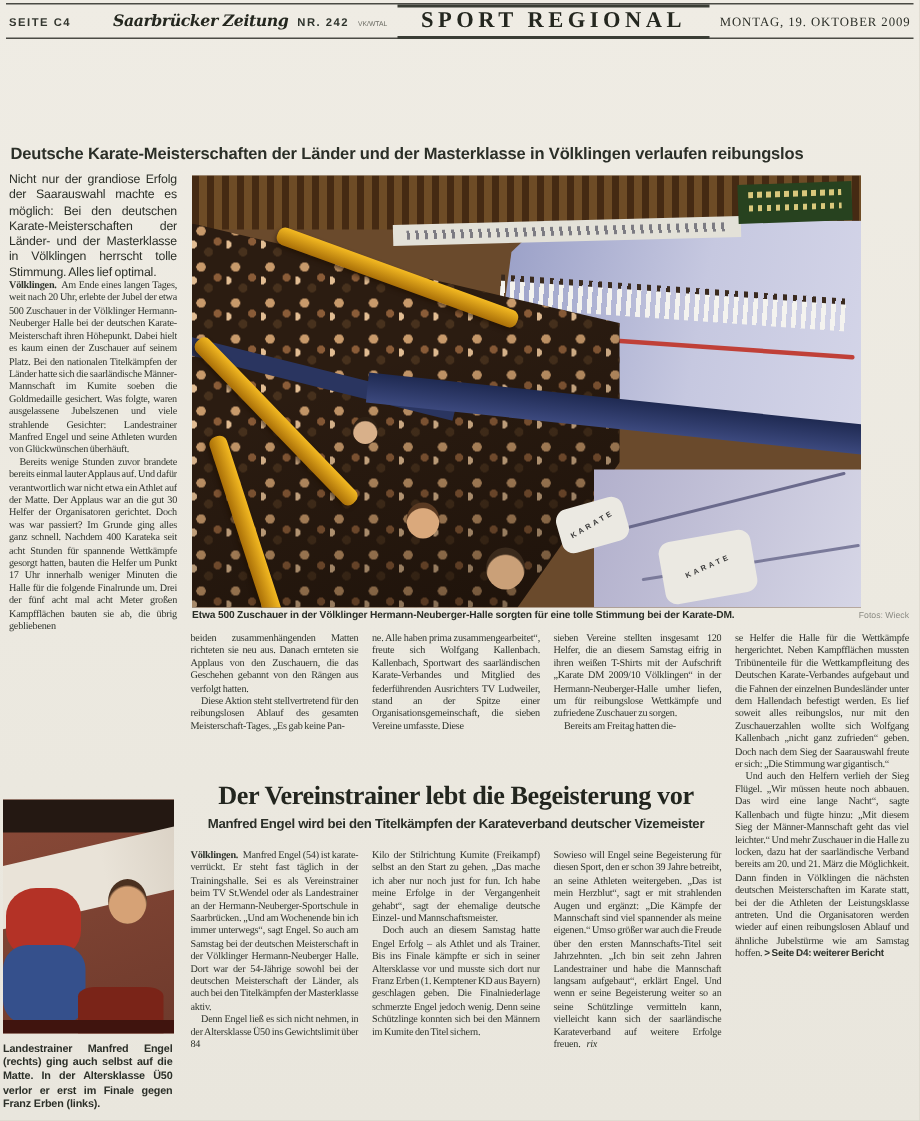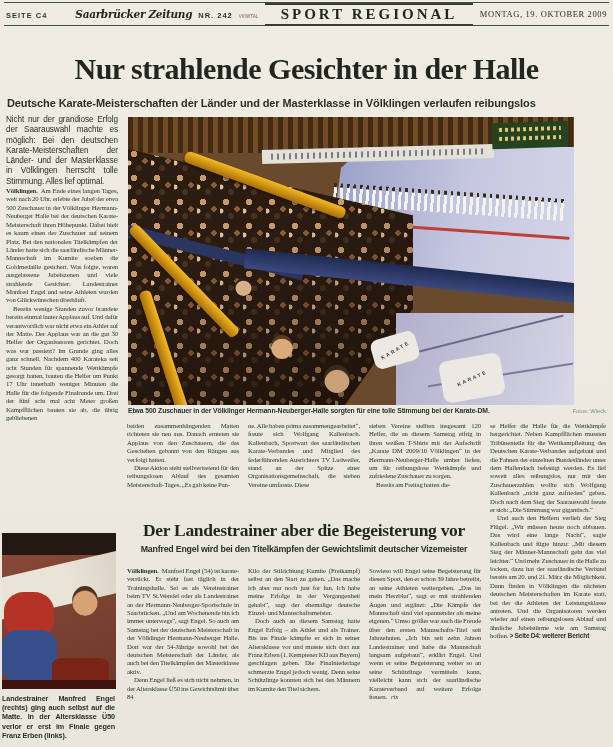--- a/index.html
+++ b/index.html
@@ -110,21 +110,20 @@
     <div class="h-left">
       <span class="h-pagelabel">SEITE C4</span>
       <span class="h-logo">Saarbrücker Zeitung</span>
       <span class="h-issue">NR. 242</span>
       <span class="h-ed">VK/WTAL</span>
     </div>
     <div class="h-center">SPORT REGIONAL</div>
     <div class="h-right">MONTAG, 19. OKTOBER 2009</div>
   </div>
 
-  <div class="a1-headline">Nur strahlende Gesichter in der Halle</div>
   <div class="a1-subheadline">Deutsche Karate-Meisterschaften der Länder und der Masterklasse in Völklingen verlaufen reibungslos</div>
 
   <div class="col col1 bt">
     <p class="lead">Nicht nur der grandiose Erfolg der Saarauswahl machte es möglich: Bei den deutschen Karate-Meisterschaften der Länder- und der Masterklasse in Völklingen herrscht tolle Stimmung. Alles lief optimal.</p>
     <p><b class="dl">Völklingen.</b><span>Am Ende eines langen Tages, weit nach 20 Uhr, erlebte der Jubel der etwa 500 Zuschauer in der Völklinger Hermann-Neuberger Halle bei der deutschen Karate-Meisterschaft ihren Höhepunkt. Dabei hielt es kaum einen der Zuschauer auf seinem Platz. Bei den nationalen Titelkämpfen der Länder hatte sich die saarländische Männer-Mannschaft im Kumite soeben die Goldmedaille gesichert. Was folgte, waren ausgelassene Jubelszenen und viele strahlende Gesichter: Landestrainer Manfred Engel und seine Athleten wurden von Glückwünschen überhäuft.</span></p>
     <p class="indent">Bereits wenige Stunden zuvor brandete bereits einmal lauter Applaus auf. Und dafür verantwortlich war nicht etwa ein Athlet auf der Matte. Der Applaus war an die gut 30 Helfer der Organisatoren gerichtet. Doch was war passiert? Im Grunde ging alles ganz schnell. Nachdem 400 Karateka seit acht Stunden für spannende Wettkämpfe gesorgt hatten, bauten die Helfer um Punkt 17 Uhr innerhalb weniger Minuten die Halle für die folgende Finalrunde um. Drei der fünf acht mal acht Meter großen Kampfflächen bauten sie ab, die übrig gebliebenen</p>
   </div>
 
   <div class="main-photo">
     <div class="mp-roof"></div>
@@ -168,22 +167,22 @@
   <div class="col a1col4 bt">
     <p>sieben Vereine stellten insgesamt 120 Helfer, die an diesem Samstag eifrig in ihren weißen T-Shirts mit der Aufschrift „Karate DM 2009/10 Völklingen“ in der Hermann-Neuberger-Halle umher liefen, um für reibungslose Wettkämpfe und zufriedene Zuschauer zu sorgen.</p>
     <p class="indent">Bereits am Freitag hatten die-</p>
   </div>
   <div class="col a1col5 bt">
     <p>se Helfer die Halle für die Wettkämpfe hergerichtet. Neben Kampfflächen mussten Tribünenteile für die Wettkampfleitung des Deutschen Karate-Verbandes aufgebaut und die Fahnen der einzelnen Bundesländer unter dem Hallendach befestigt werden. Es lief soweit alles reibungslos, nur mit den Zuschauerzahlen wollte sich Wolfgang Kallenbach „nicht ganz zufrieden“ geben. Doch nach dem Sieg der Saarauswahl freute er sich: „Die Stimmung war gigantisch.“</p>
     <p class="indent"><span>Und auch den Helfern verlieh der Sieg Flügel. „Wir müssen heute noch abbauen. Das wird eine lange Nacht“, sagte Kallenbach und fügte hinzu: „Mit diesem Sieg der Männer-Mannschaft geht das viel leichter.“ Und mehr Zuschauer in die Halle zu locken, dazu hat der saarländische Verband bereits am 20. und 21. März die Möglichkeit. Dann finden in Völklingen die nächsten deutschen Meisterschaften im Karate statt, bei der die Athleten der Leistungsklasse antreten. Und die Organisatoren werden wieder auf einen reibungslosen Ablauf und ähnliche Jubelstürme wie am Samstag hoffen.</span> <b class="moreref">&gt; Seite D4: weiterer Bericht</b></p>
   </div>
 
   <div class="a2head">
-    <div class="a2-headline">Der Landestrainer aber die Begeisterung vor</div>
-    <div class="a2-subheadline">Manfred Engel wird bei den Titelkämpfen der Gewichtslimit deutscher Vizemeister</div>
+    <div class="a2-headline">Der Vereinstrainer lebt die Begeisterung vor</div>
+    <div class="a2-subheadline">Manfred Engel wird bei den Titelkämpfen der Karateverband deutscher Vizemeister</div>
   </div>
 
   <div class="col a2col1 bt">
     <p><b class="dl">Völklingen.</b><span>Manfred Engel (54) ist karate-verrückt. Er steht fast täglich in der Trainingshalle. Sei es als Vereinstrainer beim TV St.Wendel oder als Landestrainer an der Hermann-Neuberger-Sportschule in Saarbrücken. „Und am Wochenende bin ich immer unterwegs“, sagt Engel. So auch am Samstag bei der deutschen Meisterschaft in der Völklinger Hermann-Neuberger Halle. Dort war der 54-Jährige sowohl bei der deutschen Meisterschaft der Länder, als auch bei den Titelkämpfen der Masterklasse aktiv.</span></p>
     <p class="indent">Denn Engel ließ es sich nicht nehmen, in der Altersklasse Ü50 ins Gewichtslimit über 84</p>
   </div>
   <div class="col a2col2 bt">
     <p>Kilo der Stilrichtung Kumite (Freikampf) selbst an den Start zu gehen. „Das mache ich aber nur noch just for fun. Ich habe meine Erfolge in der Vergangenheit gehabt“, sagt der ehemalige deutsche Einzel- und Mannschaftsmeister.</p>
     <p class="indent">Doch auch an diesem Samstag hatte Engel Erfolg – als Athlet und als Trainer. Bis ins Finale kämpfte er sich in seiner Altersklasse vor und musste sich dort nur Franz Erben (1. Kemptener KD aus Bayern) geschlagen geben. Die Finalniederlage schmerzte Engel jedoch wenig. Denn seine Schützlinge konnten sich bei den Männern im Kumite den Titel sichern.</p>
   </div>

